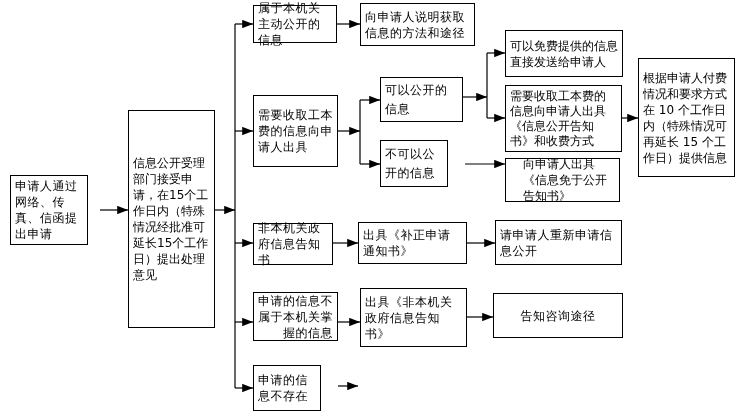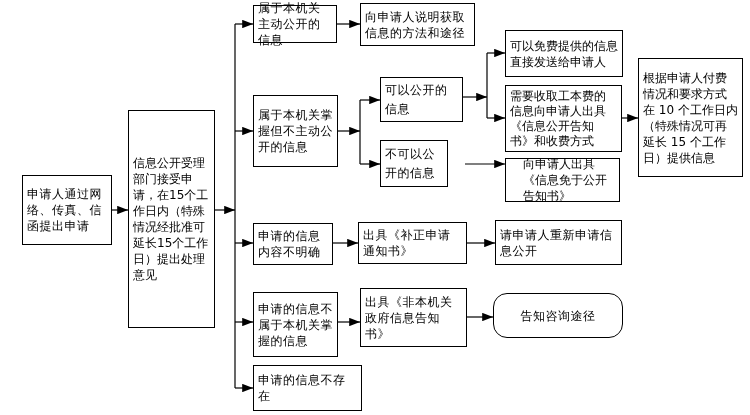--- a/index.html
+++ b/index.html
@@ -27,21 +27,21 @@
     display: flex;
     align-items: center;
     padding: 2px 4px;
     font-size: 12px;
     line-height: 16px;
     letter-spacing: 0.5px;
     color: #000;
   }
   .node span { display: block; }
   .big { font-size: 12px; line-height: 19px; }
-  .center { justify-content: center; text-align: center; border-radius: 14px; }
+  .center { justify-content: center; text-align: center; }
 </style>
 </head>
 <body>
 
 <div class="stage">
 
   <svg class="wires" viewBox="0 0 750 415" xmlns="http://www.w3.org/2000/svg">
     <defs>
       <marker id="arr" viewBox="0 0 9 7" refX="9" refY="3.5" markerWidth="9" markerHeight="7" orient="auto">
         <path d="M0,0 L9,3.5 L0,7 z" fill="#000"></path>
@@ -77,45 +77,45 @@
 
     <line x1="333" y1="243" x2="358" y2="243" marker-end="url(#arr)"></line>
     <line x1="467" y1="243" x2="495" y2="243" marker-end="url(#arr)"></line>
 
     <line x1="338" y1="322" x2="360" y2="322" marker-end="url(#arr)"></line>
     <line x1="467" y1="317" x2="493" y2="317" marker-end="url(#arr)"></line>
 
     <line x1="338" y1="386" x2="358" y2="386" marker-end="url(#arr)"></line>
   </svg>
 
-  <div class="node" style="left:22px; top:175px; width:90px; height:70px;align-items:center;">
+  <div class="node" style="left:10px; top:175px; width:78px; height:70px;align-items:center;">
     <span>申请人通过网络、传真、信函提出申请</span>
   </div>
 
   <div class="node" style="left:128px; top:110px; width:87px; height:218px; letter-spacing:0;">
     <span>信息公开受理部门接受申请，在15个工作日内（特殊情况经批准可延长15个工作日）提出处理意见</span>
   </div>
 
   <div class="node" style="left:253px; top:5px; width:84px; height:38px;">
     <span>属于本机关主动公开的信息</span>
   </div>
 
   <div class="node" style="left:253px; top:95px; width:85px; height:72px;">
-    <span>属于本机关掌握但不主动公开的信息</span>
+    <span>需要收取工本费的信息向申请人出具</span>
   </div>
 
   <div class="node" style="left:253px; top:223px; width:80px; height:42px;">
-    <span>申请的信息内容不明确</span>
+    <span>非本机关政府信息告知书</span>
   </div>
 
-  <div class="node" style="left:253px; top:292px; width:85px; height:65px;">
+  <div class="node" style="left:253px; top:292px; width:85px; height:49px;text-align:right;">
     <span>申请的信息不属于本机关掌握的信息</span>
   </div>
 
-  <div class="node" style="left:253px; top:365px; width:109px; height:46px;">
+  <div class="node" style="left:253px; top:365px; width:68px; height:46px;">
     <span>申请的信息不存在</span>
   </div>
 
   <div class="node" style="left:360px; top:3px; width:115px; height:43px;">
     <span>向申请人说明获取信息的方法和途径</span>
   </div>
 
   <div class="node big" style="left:380px; top:77px; width:83px; height:45px;">
     <span>可以公开的信息</span>
   </div>
@@ -146,17 +146,17 @@
   </div>
 
   <div class="node" style="left:495px; top:220px; width:127px; height:45px;">
     <span>请申请人重新申请信息公开</span>
   </div>
 
   <div class="node center" style="left:493px; top:293px; width:130px; height:45px;">
     <span>告知咨询途径</span>
   </div>
 
-  <div class="node" style="left:638px; top:58px; width:105px; height:119px; letter-spacing:0;">
+  <div class="node" style="left:638px; top:58px; width:97px; height:119px; letter-spacing:0;">
     <span>根据申请人付费情况和要求方式在 10 个工作日内（特殊情况可再延长 15 个工作日）提供信息</span>
   </div>
 
 </div>
 
 </body></html>

